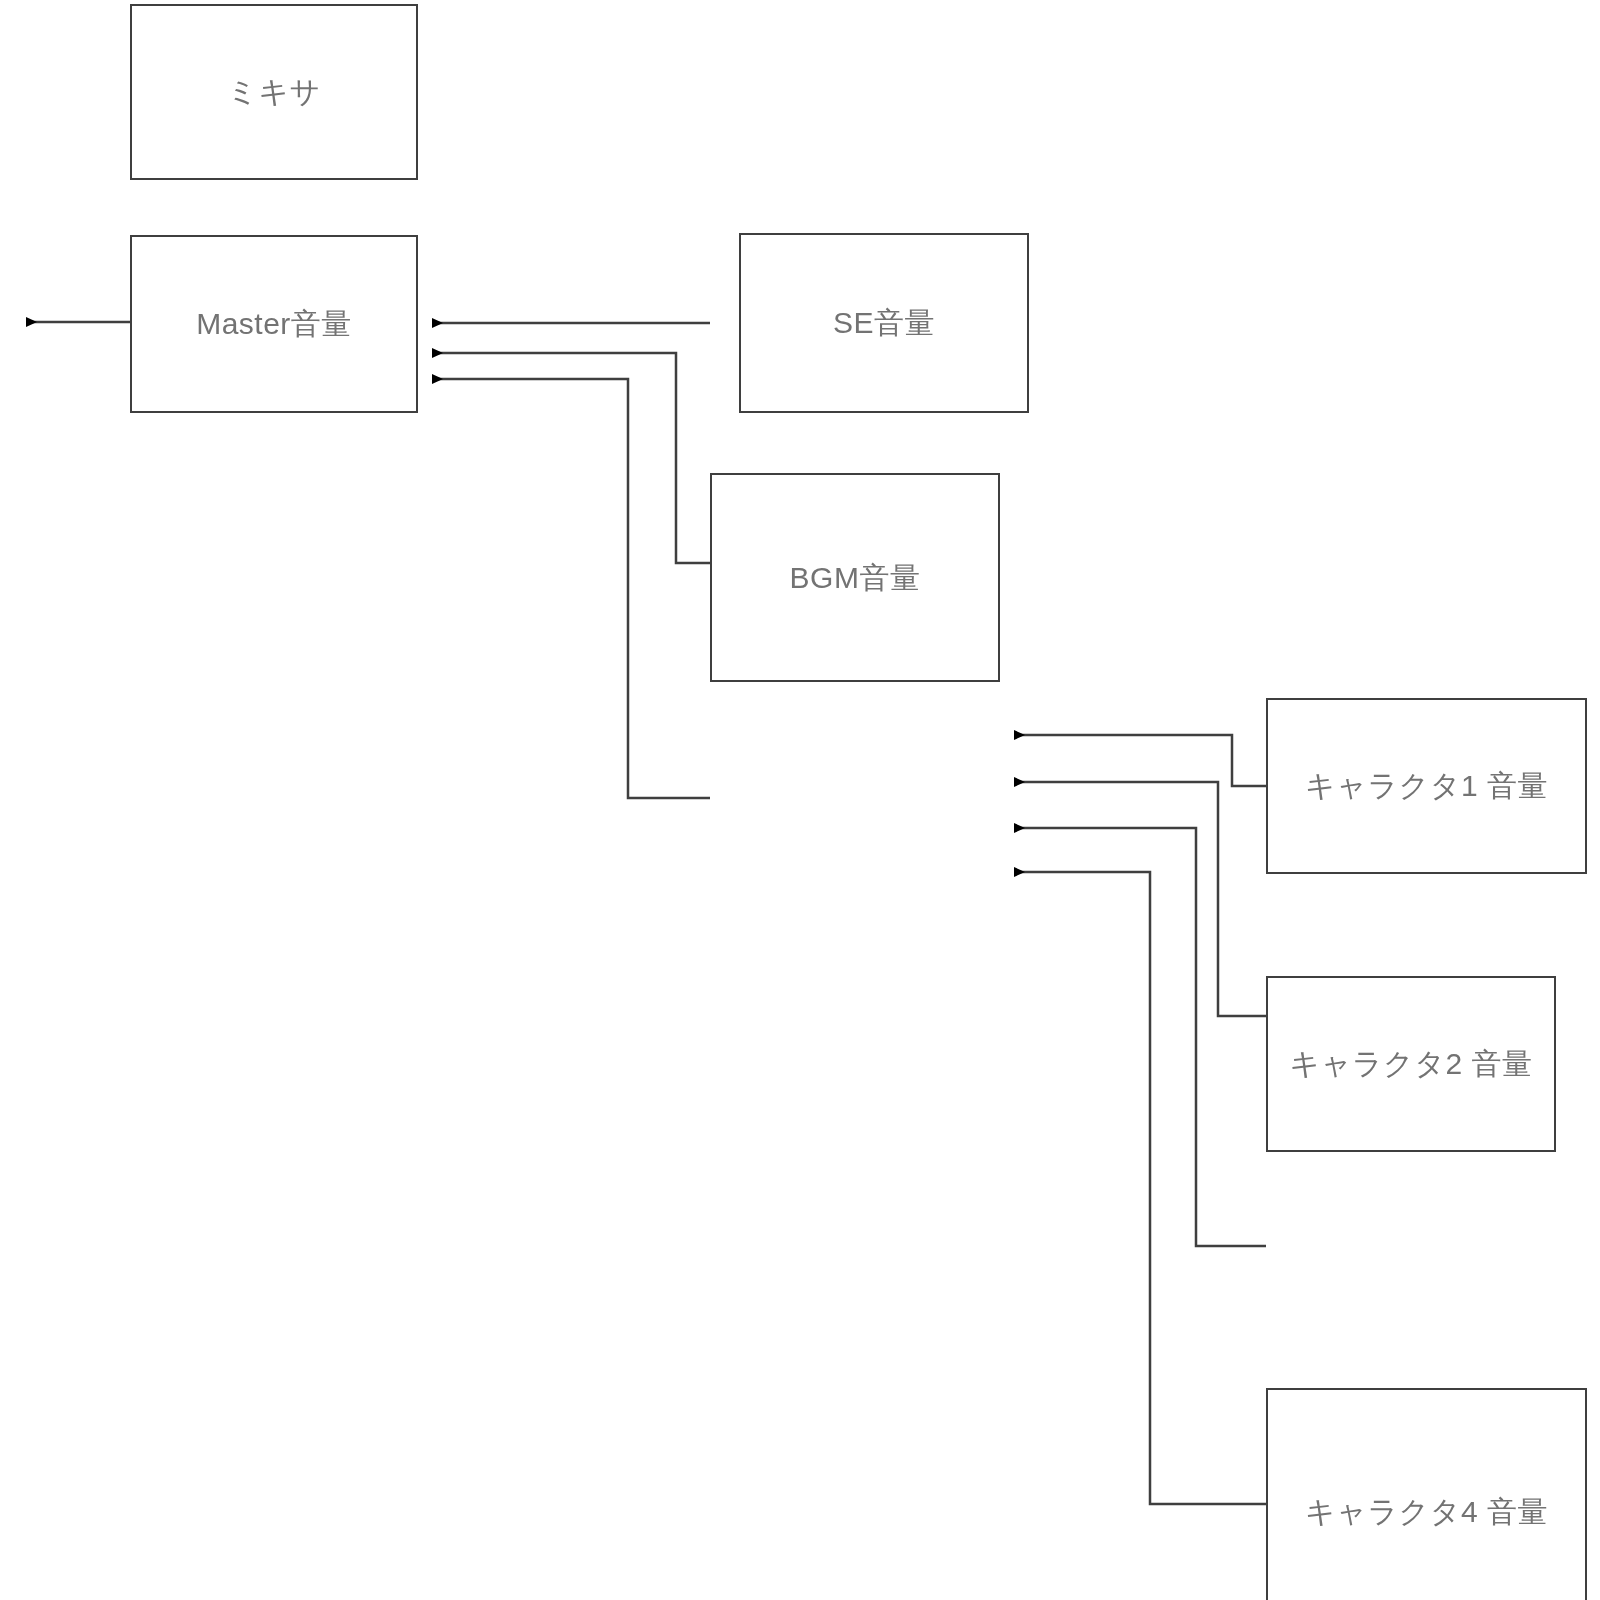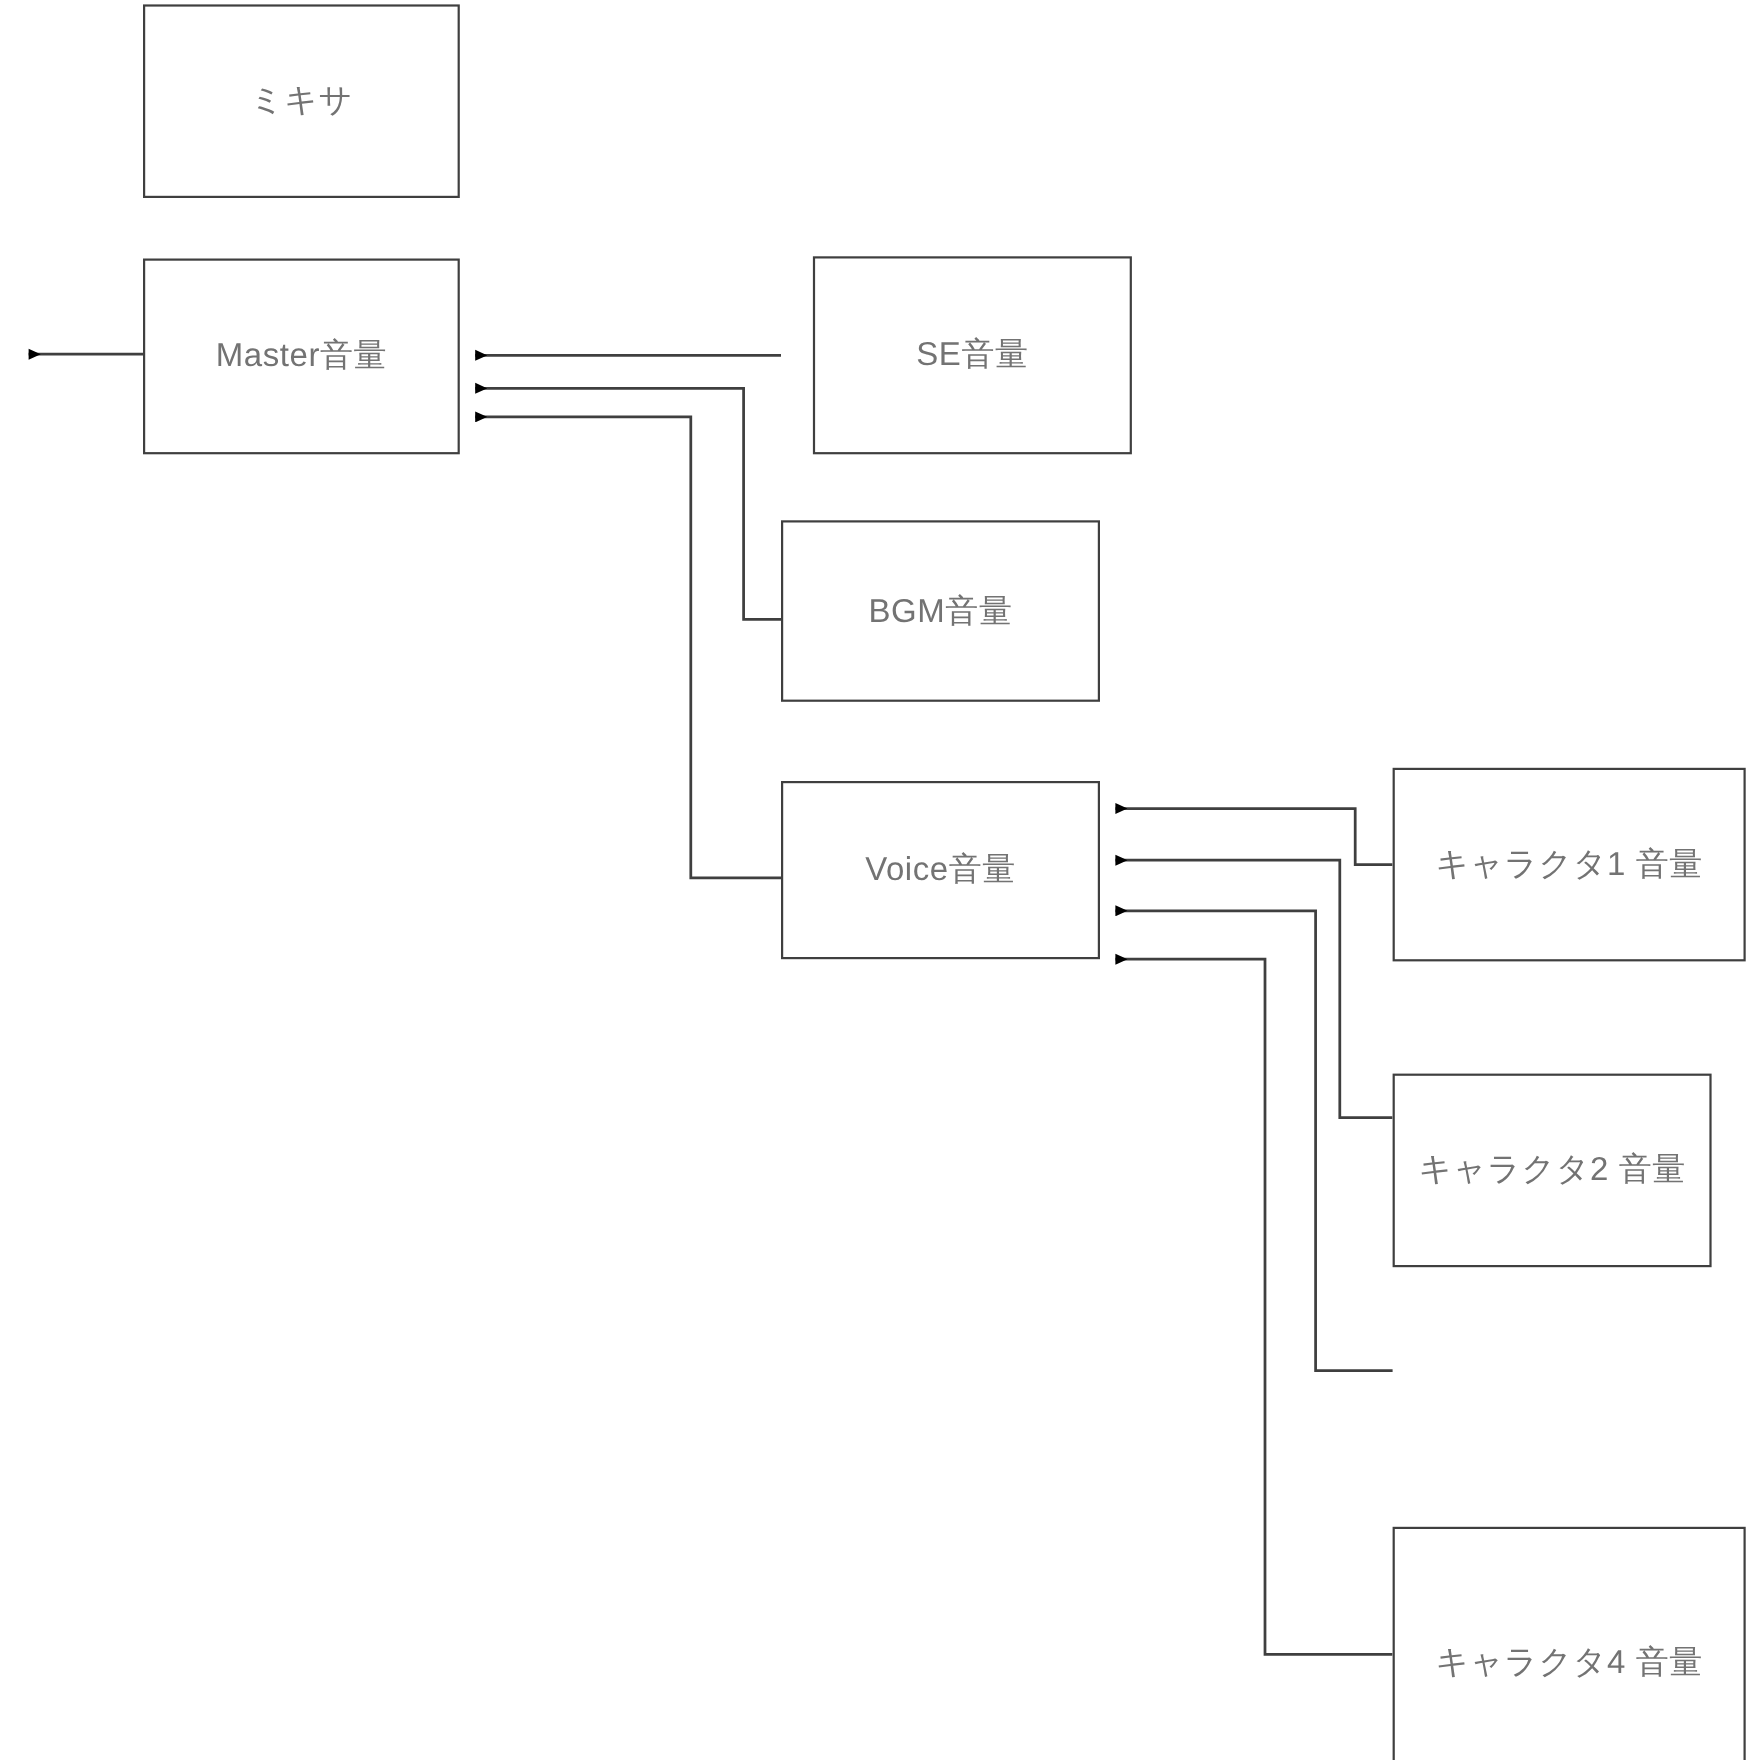--- a/index.html
+++ b/index.html
@@ -92,27 +92,24 @@
   </div>
 
   <div class="node" style="left:130px; top:235px; width:288px; height:178px;">
     <span class="node-label">Master音量</span>
   </div>
 
   <div class="node" style="left:739px; top:233px; width:290px; height:180px;">
     <span class="node-label">SE音量</span>
   </div>
 
-  <div class="node" style="left:710px; top:473px; width:290px; height:165px;">
+  <div class="node" style="left:710px; top:473px; width:290px; height:209px;">
     <span class="node-label">BGM音量</span>
   </div>
 
-  <div class="node" style="left:710px; top:710px; width:290px; height:162px;">
-    <span class="node-label">Voice音量</span>
-  </div>
 
   <div class="node" style="left:1266px; top:698px; width:321px; height:176px;">
     <span class="node-label">キャラクタ1 音量</span>
   </div>
 
   <div class="node" style="left:1266px; top:976px; width:290px; height:176px;">
     <span class="node-label">キャラクタ2 音量</span>
   </div>
 
 

